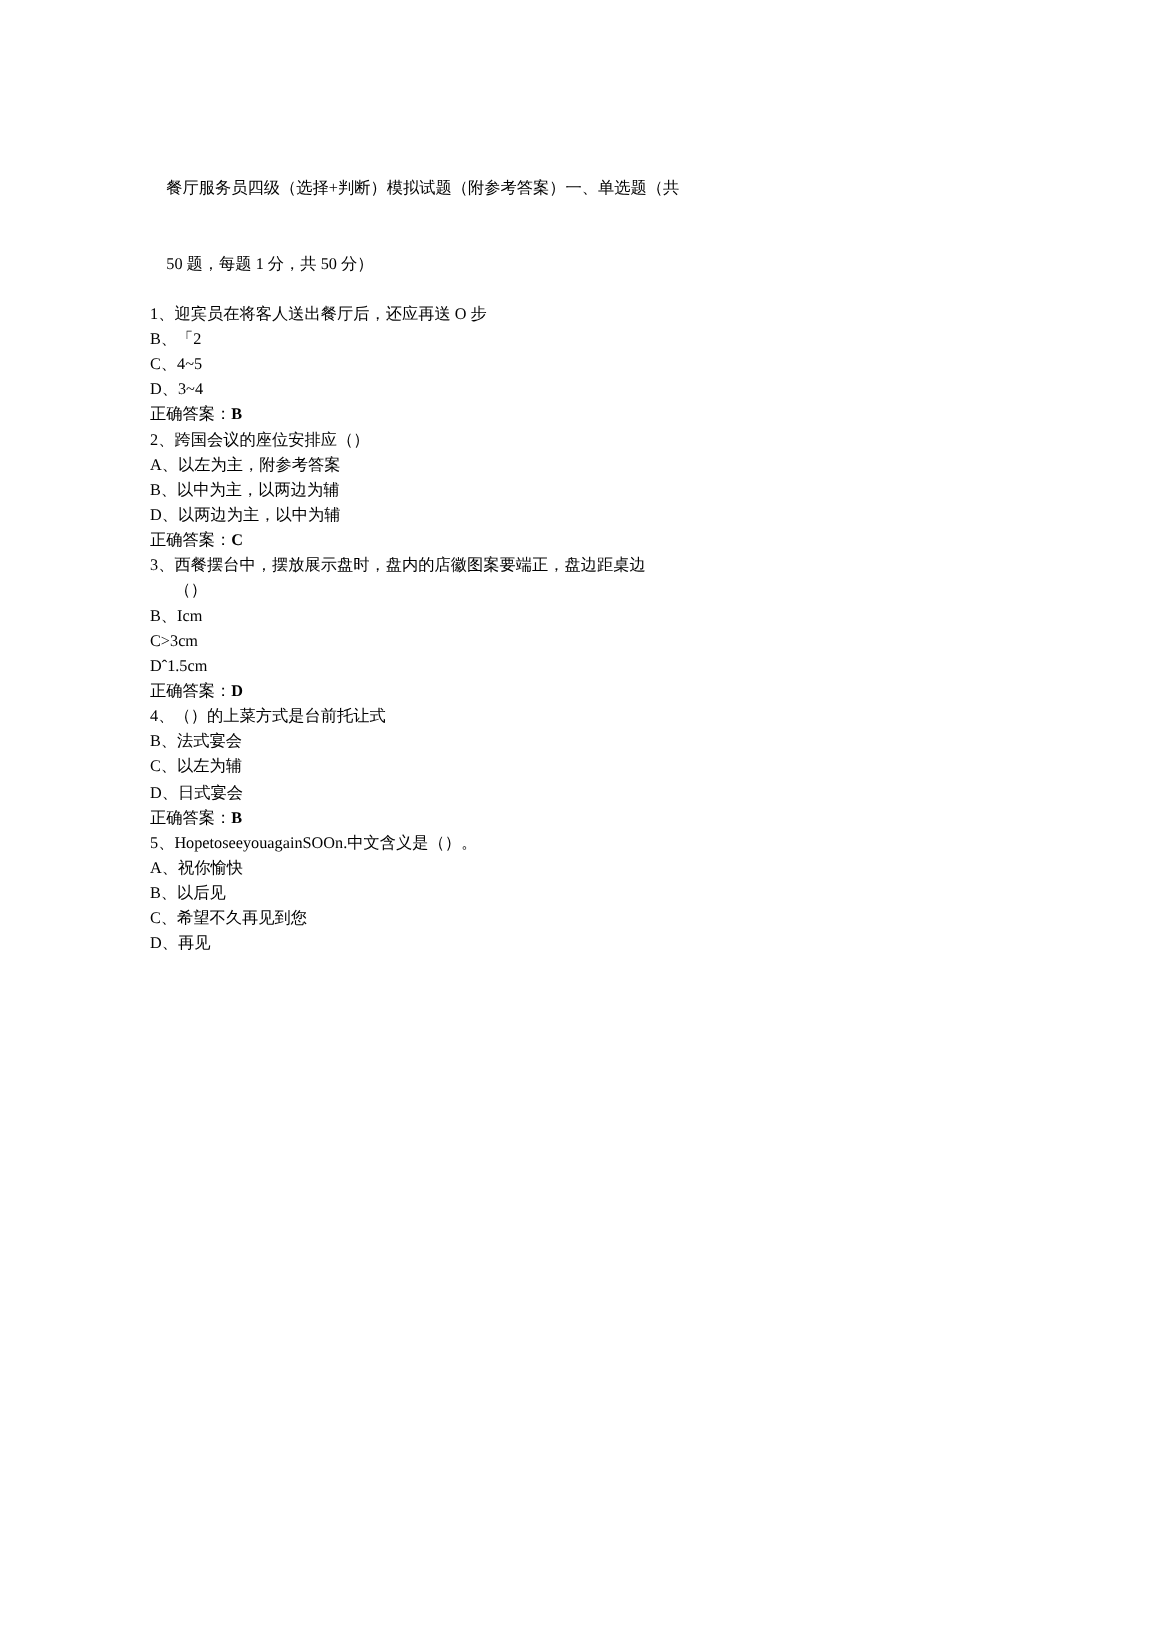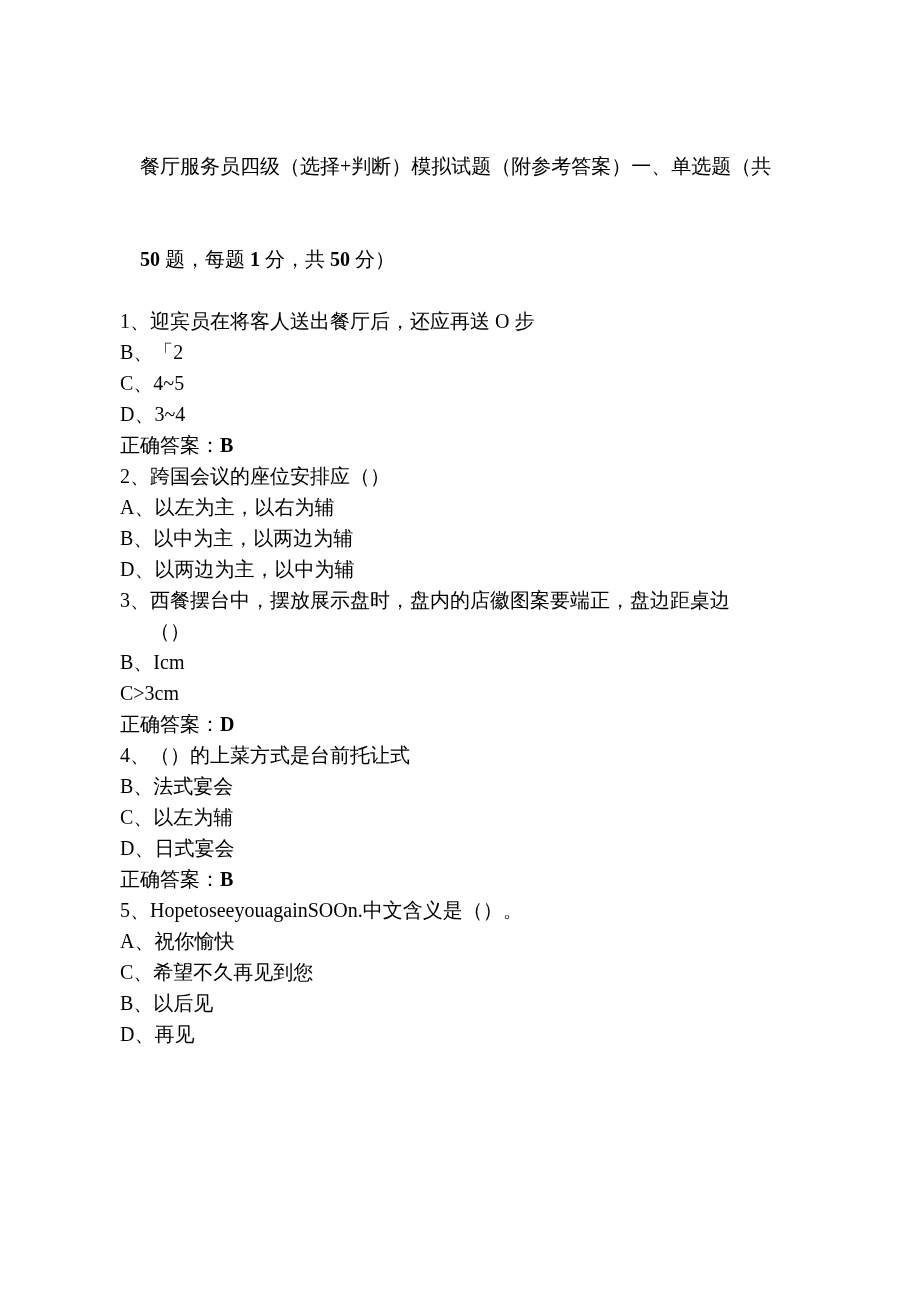--- a/index.html
+++ b/index.html
@@ -4,21 +4,21 @@
   <style>
     body {
       margin: 0;
       padding: 0;
       background: #ffffff;
       font-family: "SimSun", "宋体", serif;
       width: 920px;
     }
     .page {
       padding: 120px 120px 40px 120px;
-      font-size: 20px;
+      font-size: 13px;
       line-height: 1.55;
       color: #000000;
     }
     .line {
       display: block;
       white-space: pre-wrap;
     }
     .ans-label {
       font-weight: normal;
     }
@@ -27,21 +27,21 @@
     }
     .italic-a {
       font-style: italic;
       font-family: "Times New Roman", serif;
       font-weight: normal;
     }
     .header-line {
       display: inline;
     }
     .header-bold {
-      font-weight: bold;
+      font-weight: normal;
     }
     .indent {
       padding-left: 1.5em;
     }
   </style>
 </head>
 <body>
 
 <div class="page">
 
@@ -52,35 +52,37 @@
     <span class="header-bold">50</span><span> 题，每题 </span><span class="header-bold">1</span><span> 分，共 </span><span class="header-bold">50</span><span> 分）</span>
   </span>
 
   <span class="line">1、迎宾员在将客人送出餐厅后，还应再送 O 步</span>
   <span class="line">B、「2</span>
   <span class="line">C、4~5</span>
   <span class="line">D、3~4</span>
   <span class="line"><span class="ans-label">正确答案：</span><span class="ans-val">B</span></span>
 
   <span class="line">2、跨国会议的座位安排应（）</span>
-  <span class="line">A、以左为主，以右为辅</span>
+  <span class="line">A、以左为主，附参考答案</span>
   <span class="line">B、以中为主，以两边为辅</span>
   <span class="line">D、以两边为主，以中为辅</span>
+  <span class="line"><span class="ans-label">正确答案：</span><span class="ans-val">C</span></span>
 
   <span class="line">3、西餐摆台中，摆放展示盘时，盘内的店徽图案要端正，盘边距桌边</span>
   <span class="line indent">（）</span>
   <span class="line">B、Icm</span>
   <span class="line">C&gt;3cm</span>
+  <span class="line">Dˆ1.5cm</span>
   <span class="line"><span class="ans-label">正确答案：</span><span class="ans-val">D</span></span>
 
   <span class="line">4、（）的上菜方式是台前托让式</span>
   <span class="line">B、法式宴会</span>
   <span class="line">C、以左为辅</span>
   <span class="line">D、日式宴会</span>
   <span class="line"><span class="ans-label">正确答案：</span><span class="ans-val">B</span></span>
 
   <span class="line">5、HopetoseeyouagainSOOn.中文含义是（）。</span>
   <span class="line">A、祝你愉快</span>
+  <span class="line">B、以后见</span>
   <span class="line">C、希望不久再见到您</span>
-  <span class="line">B、以后见</span>
   <span class="line">D、再见</span>
 
 </div>
 
 </body></html>

